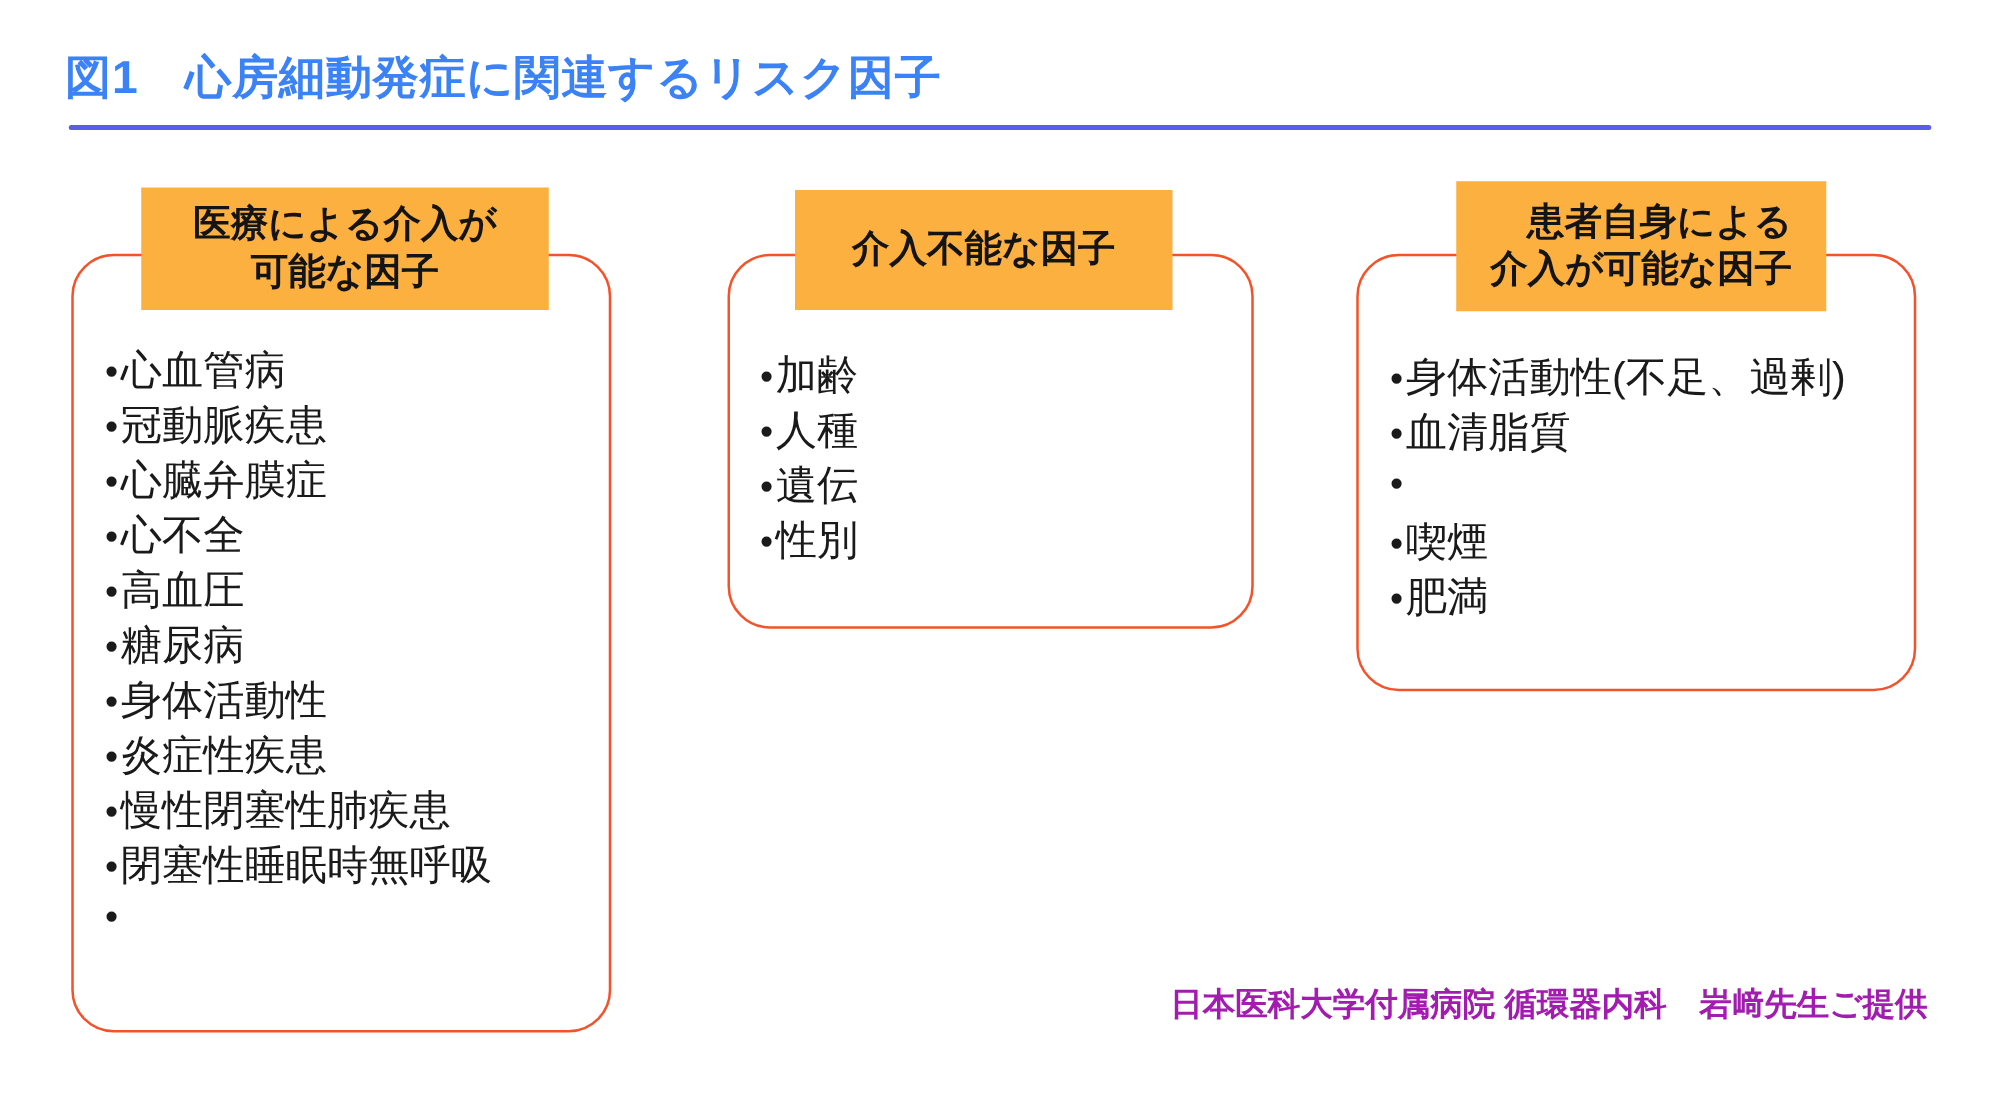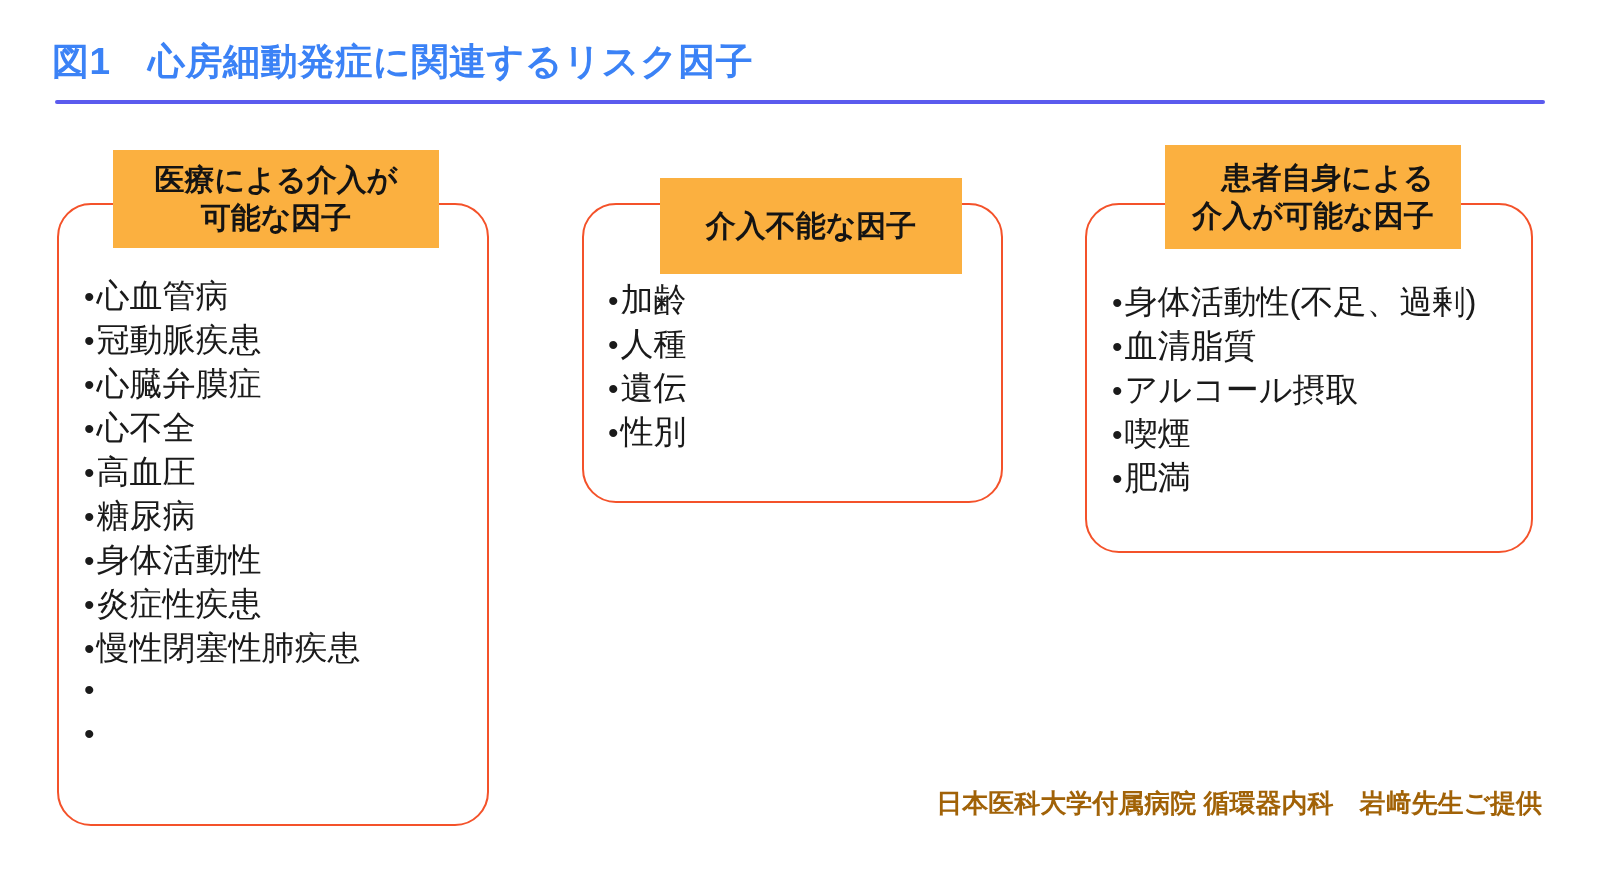--- a/index.html
+++ b/index.html
@@ -103,36 +103,36 @@
     color: #1a1a1a;
   }
 
   
   #group-medical .group-box   { left: 57px;  top: 203px; width: 432px; height: 623px; }
   #group-medical .group-header{ left: 113px; top: 150px; width: 326px; height: 98px; }
   #group-medical .group-list  { left: 84px;  top: 279px; }
 
   
   #group-nonmodifiable .group-box    { left: 582px; top: 203px; width: 421px; height: 300px; }
-  #group-nonmodifiable .group-header { left: 660px; top: 152px; width: 302px; height: 96px; margin-top: 26px; }
+  #group-nonmodifiable .group-header { left: 636px; top: 152px; width: 302px; height: 96px; }
   #group-nonmodifiable .group-list   { left: 608px; top: 283px; }
 
   
   #group-patient .group-box    { left: 1085px; top: 203px; width: 448px; height: 350px; }
   #group-patient .group-header { left: 1165px; top: 145px; width: 296px; height: 104px; text-align: right; }
   #group-patient .group-list   { left: 1112px; top: 285px; }
 
   
   .credit {
     position: absolute;
     right: 58px;
     bottom: 58px;
     font-size: 26px;
     font-weight: 600;
-    color: #a16207;
+    color: #a21caf;
     white-space: pre;
   }
 </style>
 </head>
 <body>
 
 <div class="figure-title">図1　心房細動発症に関連するリスク因子</div>
 <div class="title-rule"></div>
 
 <div class="columns">
@@ -173,20 +173,21 @@
       <li>
           <span class="bullet">•</span>
           <span>炎症性疾患</span>
         </li>
       <li>
           <span class="bullet">•</span>
           <span>慢性閉塞性肺疾患</span>
         </li>
       <li>
           <span class="bullet">•</span>
+          <span>閉塞性睡眠時無呼吸</span>
         </li>
       <li>
           <span class="bullet">•</span>
         </li>
     </ul>
   </div>
 
   <div class="factor-group" id="group-nonmodifiable">
     <div class="group-box"></div>
     <div class="group-header">介入不能な因子</div>
@@ -218,21 +219,20 @@
       <li>
           <span class="bullet">•</span>
           <span>身体活動性(不足、過剰)</span>
         </li>
       <li>
           <span class="bullet">•</span>
           <span>血清脂質</span>
         </li>
       <li>
           <span class="bullet">•</span>
-          <span>アルコール摂取</span>
         </li>
       <li>
           <span class="bullet">•</span>
           <span>喫煙</span>
         </li>
       <li>
           <span class="bullet">•</span>
           <span>肥満</span>
         </li>
     </ul>

